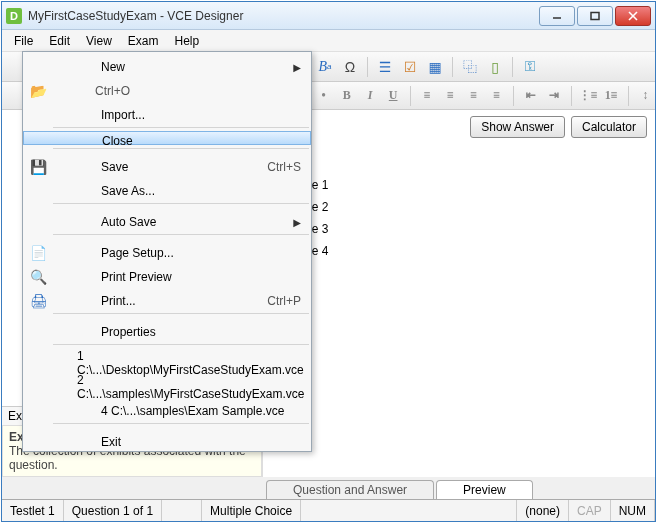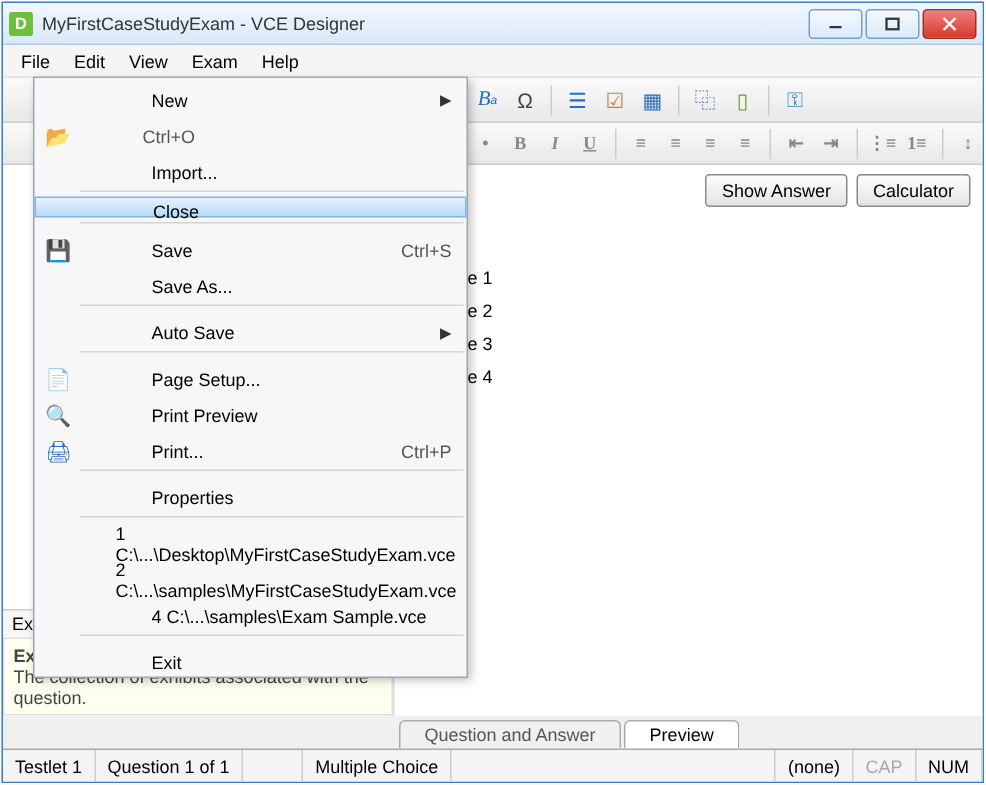--- a/index.html
+++ b/index.html
@@ -32,21 +32,21 @@
 .left-col .exhibits-desc { background:#fffff0; border:1px solid #ddd; padding:4px 6px; font-size:11px; color:#444; }
 
 .right-col { flex: 1; background: #fff; display: flex; flex-direction: column; border-left: 1px solid #ddd; position: relative; }
 .q-header { padding: 6px 8px; display: flex; align-items: center; gap: 6px; }
 .bbtn { border: 1px solid #888; border-radius: 3px; background: linear-gradient(#fdfdfd,#e3e3e3); padding: 3px 10px; cursor: pointer; }
 .q-body { padding: 6px 10px; }
 .q-body .qtext { margin-bottom: 10px; }
 .q-body .choice { padding: 4px 0 4px 8px; }
 
 .bottom-tabs { height: 22px; display: flex; align-items: end; padding-left: 264px; background: #f0f0f0; }
-.btab { border: 1px solid #aaa; border-bottom: none; background:#f0f0f0; padding: 2px 16px; border-radius: 4px 4px 0 0; margin-right: 2px; cursor:pointer; color:#555; }
+.btab { border: 1px solid #aaa; border-bottom: none; background:#f0f0f0; padding: 2px 26px; border-radius: 4px 4px 0 0; margin-right: 2px; cursor:pointer; color:#555; }
 .btab.active { background: #fff; font-weight: normal; color:#000; }
 
 .statusbar { height: 22px; border-top: 1px solid #aaa; background: #f4f4f4; display: flex; align-items: center; font-size: 11px; }
 .statusbar > div { border-right: 1px solid #ccc; padding: 0 8px; height: 100%; display:flex; align-items:center; }
 
 
 .file-menu { position: absolute; left: 22px; top: 51px; width: 290px; background: #f7f7f7; border: 1px solid #9aa7b3; box-shadow: 2px 2px 6px rgba(0,0,0,0.25); z-index: 100; }
 .file-menu .mi { display: flex; align-items: center; height: 24px; padding: 6px 10px 0 4px; cursor: pointer; gap: 44px; }
 .file-menu .mi.highlighted { background: linear-gradient(#e6f2ff,#b9dbfb); border: 1px solid #7fb4e6; height: 14px; }
 .file-menu .mi .icon-slot { width: 24px; display:flex; align-items:center; justify-content:center; font-size:14px; }

